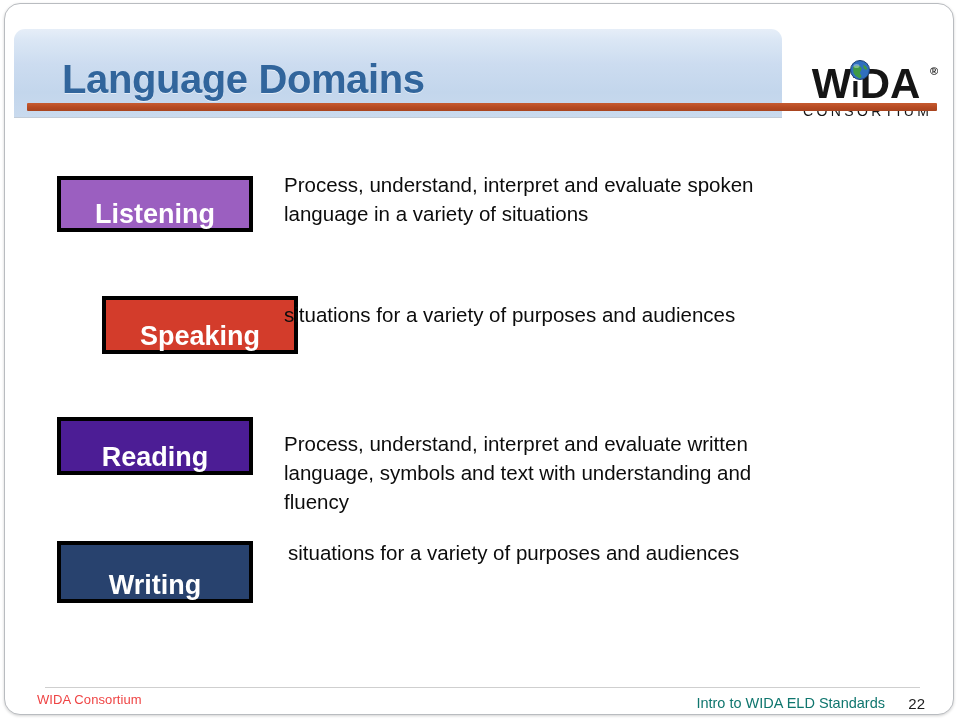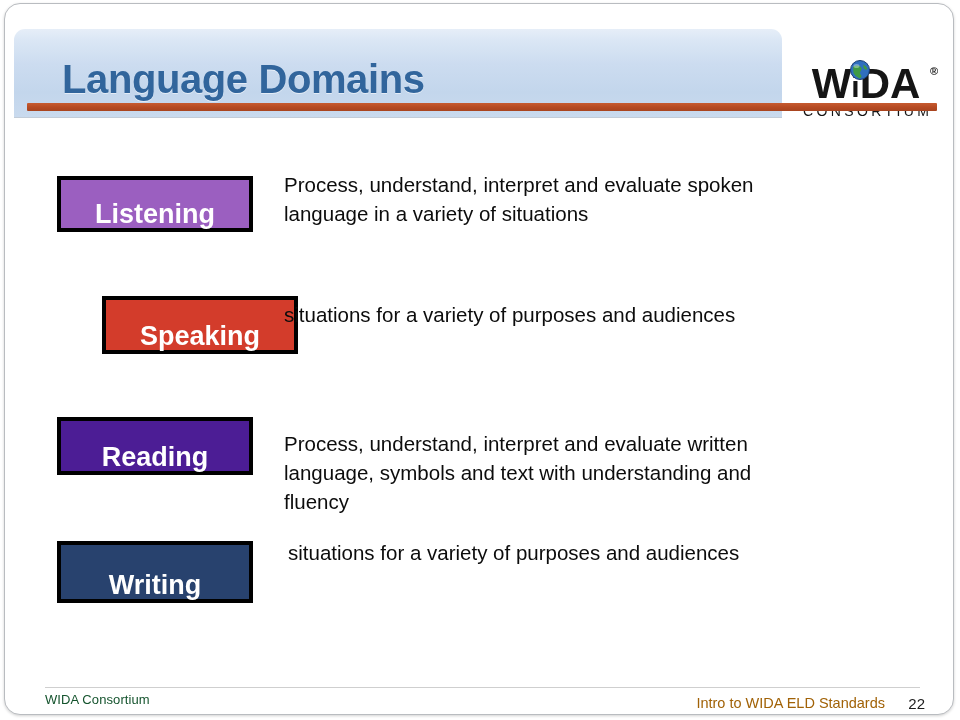--- a/index.html
+++ b/index.html
@@ -177,32 +177,32 @@
   .footer-rule {
     position: absolute;
     left: 40px;
     top: 683px;
     width: 875px;
     height: 1px;
     background: #cfcfcf;
   }
   .footer-left {
     position: absolute;
-    left: 40px;
+    left: 32px;
     top: 688px;
     font-size: 13px;
-    color: #14532d;
+    color: #ef4444;
     letter-spacing: 0.1px;
   }
   .footer-right {
     position: absolute;
     right: 68px;
     top: 691px;
     font-size: 14.5px;
-    color: #a16207;
+    color: #0f766e;
   }
   .footer-page {
     position: absolute;
     right: 28px;
     top: 691px;
     font-size: 15px;
     color: #1c1c1c;
   }
 </style>
 </head>

